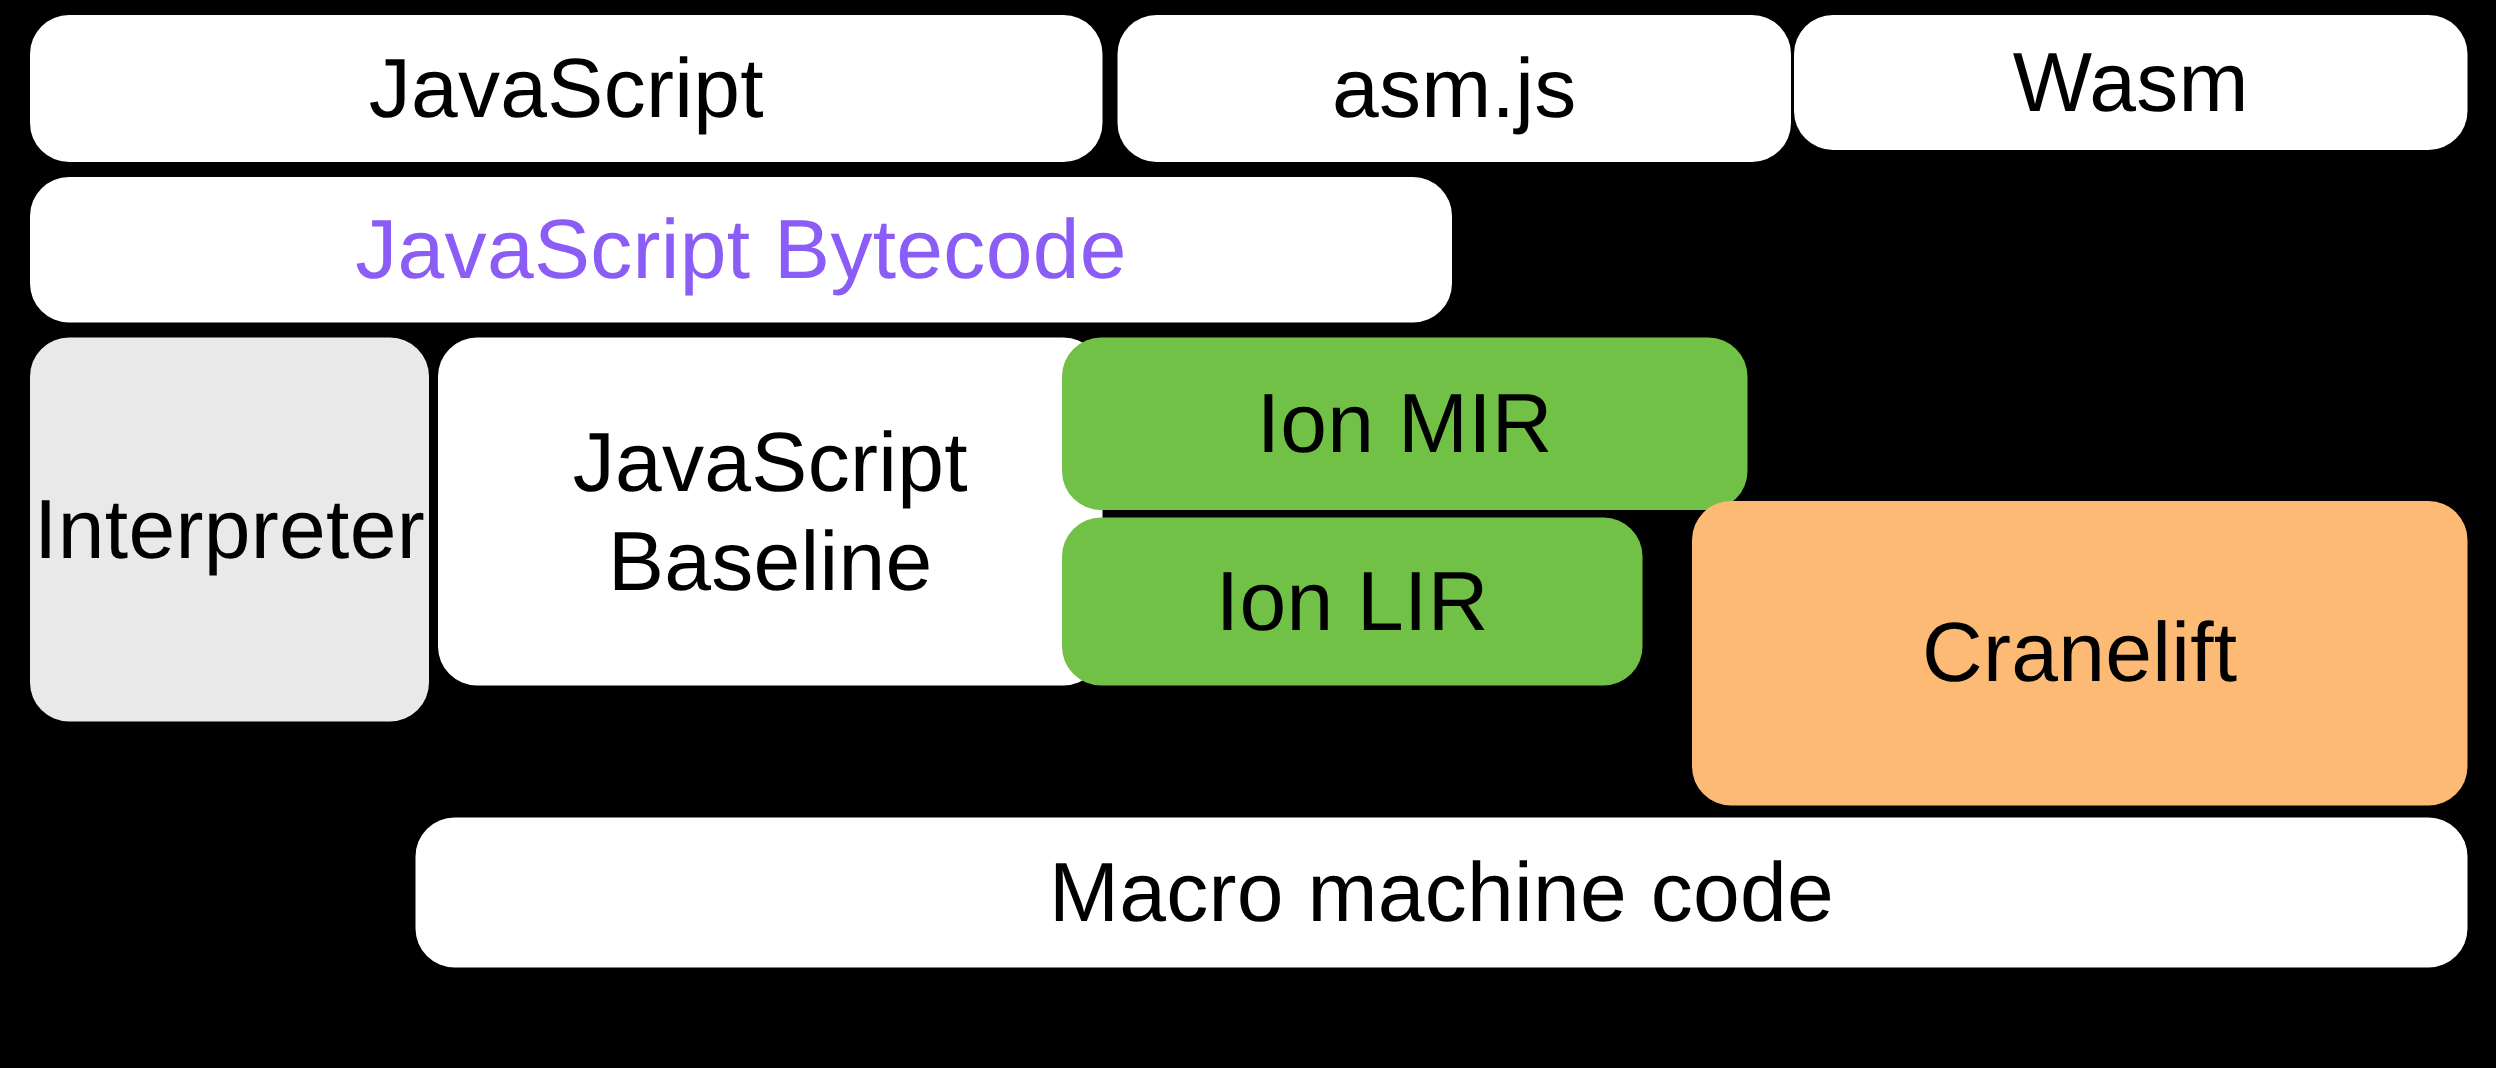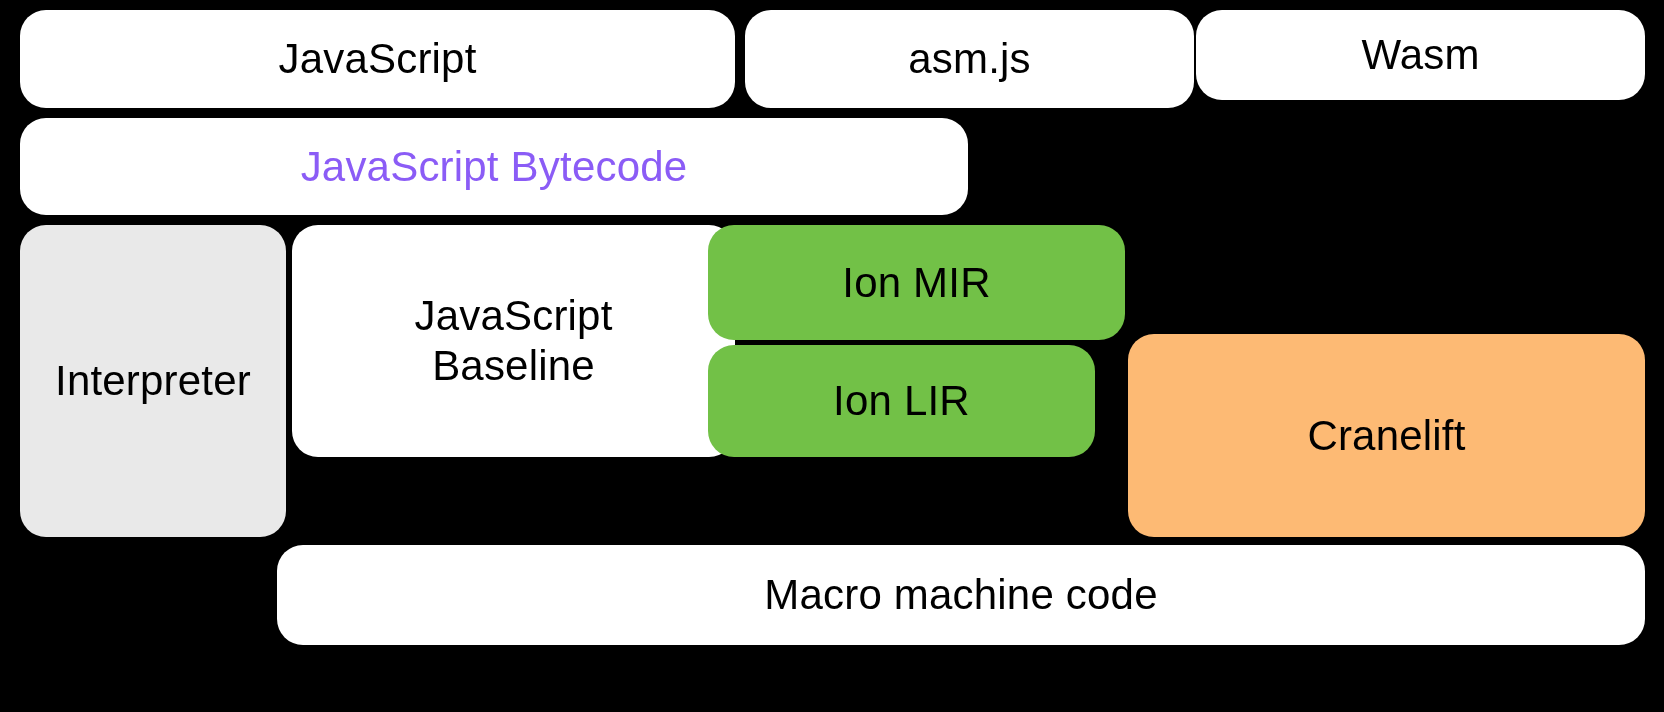--- a/index.html
+++ b/index.html
@@ -17,40 +17,40 @@
   }
   .node {
     position: absolute;
     box-sizing: border-box;
     border-radius: 26px;
     display: flex;
     align-items: center;
     justify-content: center;
     text-align: center;
     color: #000000;
-    font-size: 42px;
+    font-size: 56px;
     line-height: 1.18;
     letter-spacing: 0.2px;
     white-space: pre-line;
     user-select: none;
   }
   .fill-white { background: #ffffff; }
   .fill-gray  { background: #e9e9e9; }
   .fill-green { background: #72c147; }
   .fill-red   { background: #fdba74; }
   .node > .label { display: block; padding: 0 10px; }
 </style>
 </head>
 <body>
 
 <div id="stage" style="background: rgb(0, 0, 0);">
     <div class="node fill-white" style="left: 20px; top: 10px; width: 715px; height: 98px; color: rgb(0, 0, 0);"><span class="label">JavaScript</span></div>
     <div class="node fill-white" style="left: 745px; top: 10px; width: 449px; height: 98px; color: rgb(0, 0, 0); text-align: center;"><span class="label">asm.js</span></div>
     <div class="node fill-white" style="left: 1196px; top: 10px; width: 449px; height: 90px; color: rgb(0, 0, 0);"><span class="label">Wasm</span></div>
     <div class="node fill-white" style="left: 20px; top: 118px; width: 948px; height: 97px; color: #8b5cf6;"><span class="label">JavaScript Bytecode</span></div>
-    <div class="node fill-gray" style="left: 20px; top: 225px; width: 266px; height: 312px; color: rgb(0, 0, 0);"><span class="label">Interpreter</span></div>
+    <div class="node fill-gray" style="left: 20px; top: 225px; width: 266px; height: 256px; color: rgb(0, 0, 0);"><span class="label">Interpreter</span></div>
     <div class="node fill-white" style="left: 292px; top: 225px; width: 443px; height: 232px; color: rgb(0, 0, 0);"><span class="label">JavaScript
 Baseline</span></div>
-    <div class="node fill-green" style="left: 708px; top: 225px; width: 417px; height: 115px; color: rgb(0, 0, 0);"><span class="label">Ion MIR</span></div>
+    <div class="node fill-green" style="left: 708px; top: 225px; width: 457px; height: 115px; color: rgb(0, 0, 0);"><span class="label">Ion MIR</span></div>
     <div class="node fill-green" style="left: 708px; top: 345px; width: 387px; height: 112px; color: rgb(0, 0, 0);"><span class="label">Ion LIR</span></div>
     <div class="node fill-red" style="left: 1128px; top: 334px; width: 517px; height: 203px; color: rgb(0, 0, 0);"><span class="label">Cranelift</span></div>
     <div class="node fill-white" style="left: 277px; top: 545px; width: 1368px; height: 100px; color: rgb(0, 0, 0);"><span class="label">Macro machine code</span></div>
   </div>
 
 </body></html>

